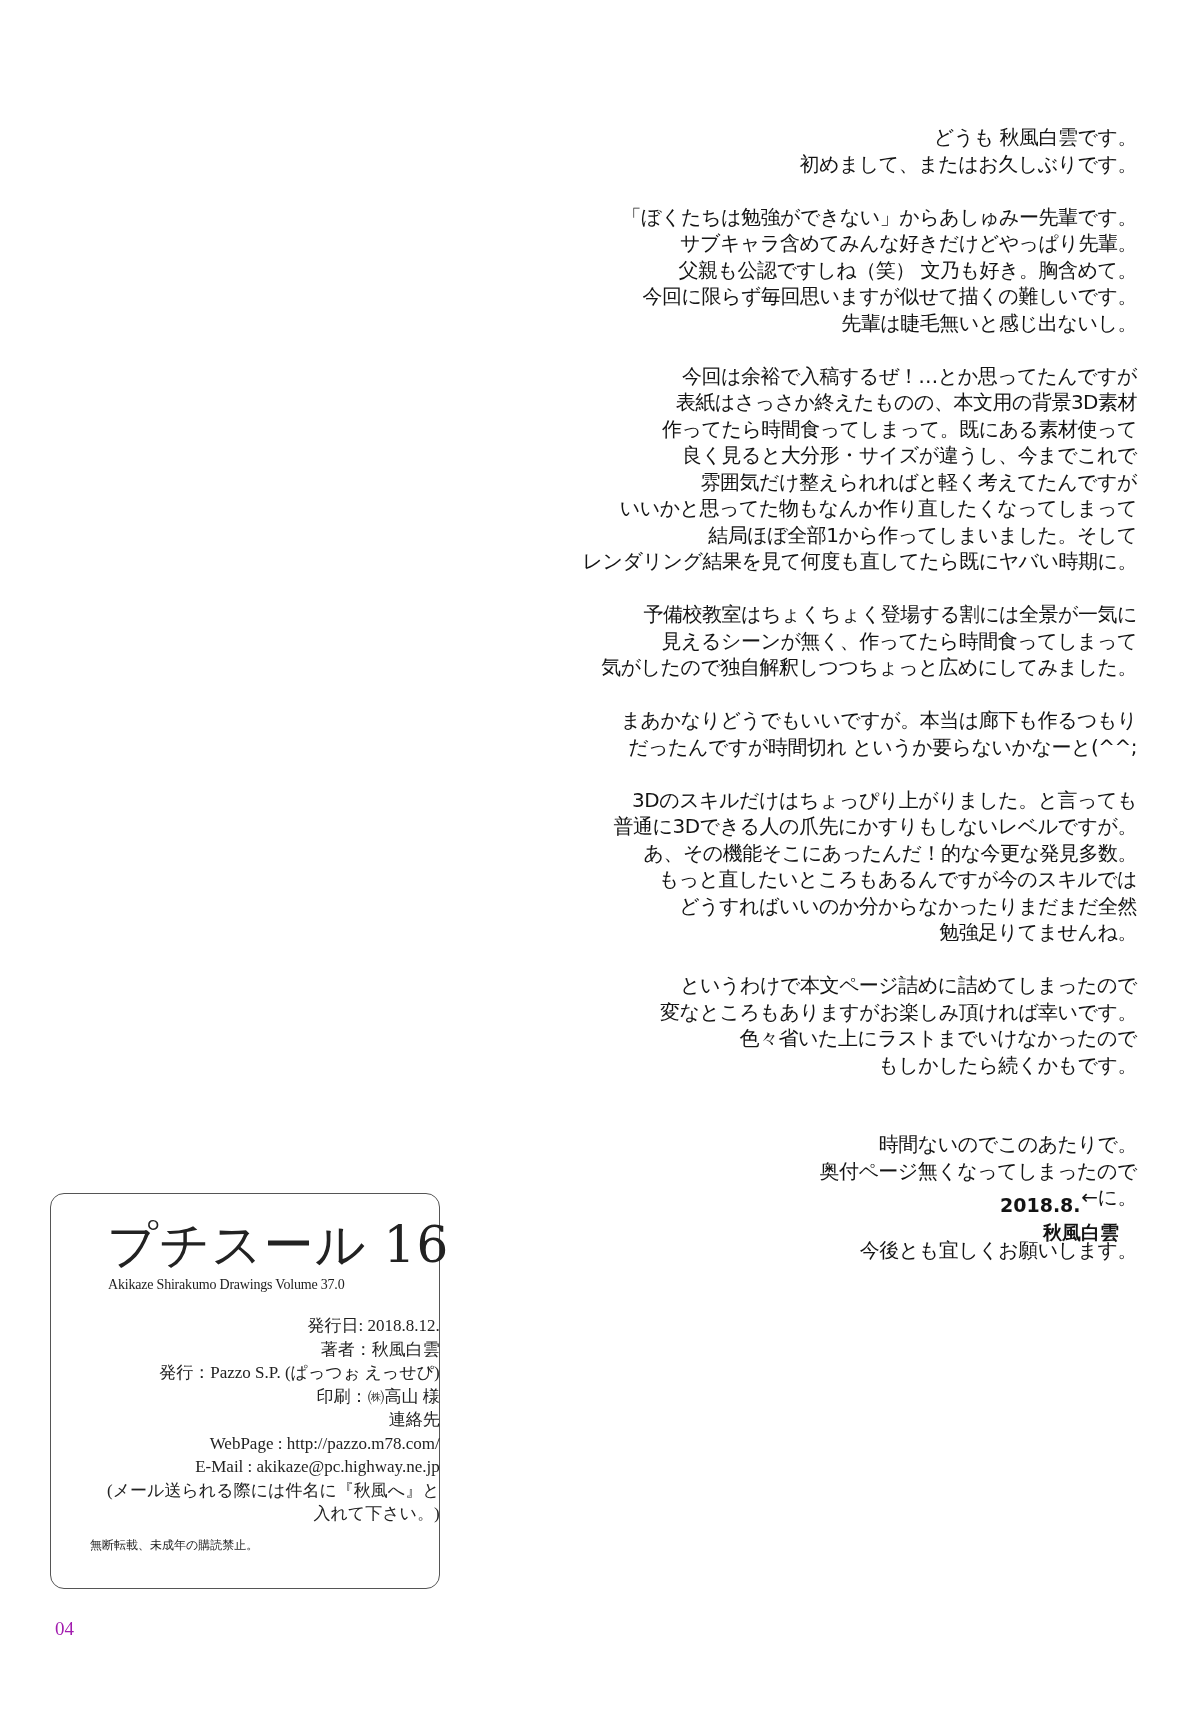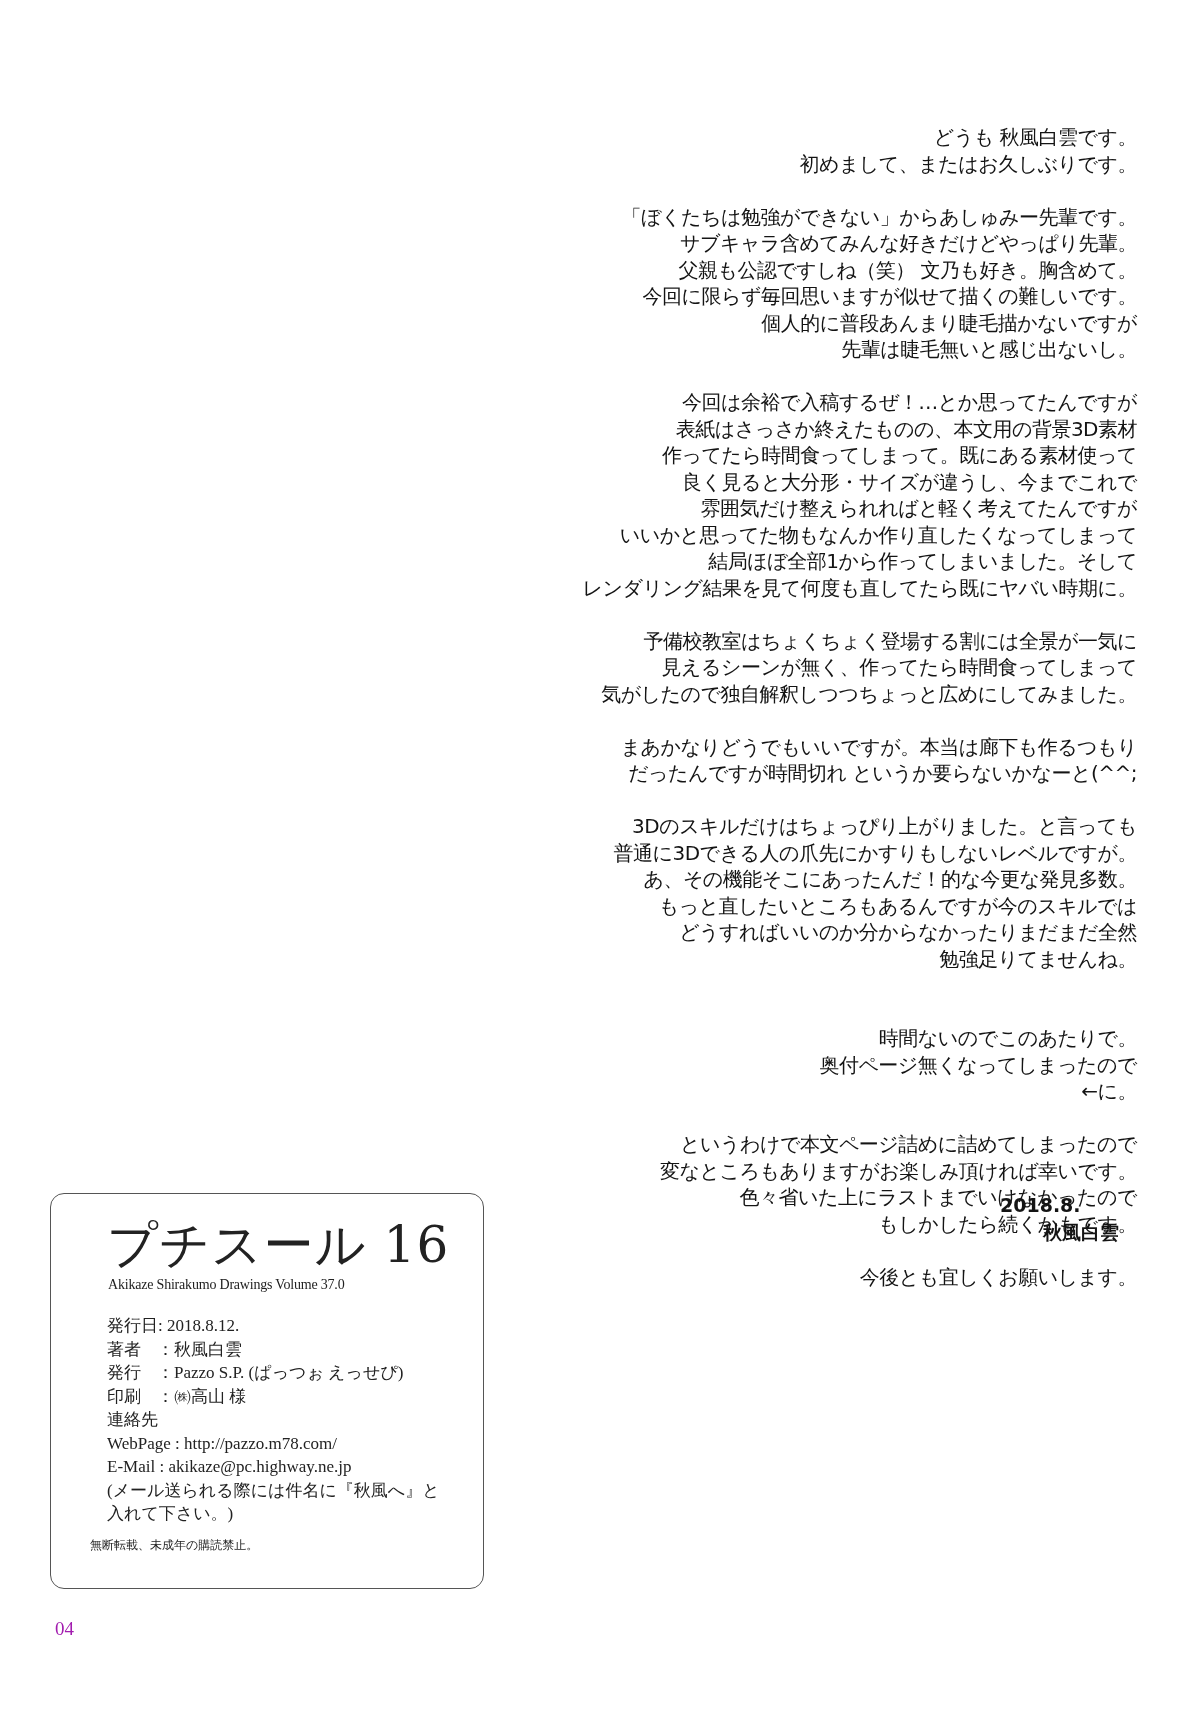--- a/index.html
+++ b/index.html
@@ -50,21 +50,21 @@
     padding-left: 10px;
   }
   .signature .name {
     display: block;
     padding-left: 53px;
   }
   .colophon {
     position: absolute;
     left: 50px;
     top: 1193px;
-    width: 434px;
+    width: 390px;
     height: 396px;
     border: 1.5px solid #555;
     border-radius: 14px;
     box-sizing: border-box;
     font-family: "DejaVu Serif", "Liberation Serif", serif;
     color: #222;
   }
   .colophon .title {
     position: absolute;
     left: 56px;
@@ -89,20 +89,21 @@
     position: absolute;
     left: 56px;
     top: 120px;
     font-family: "Liberation Serif", "DejaVu Serif", serif;
     font-size: 17px;
     line-height: 23.5px;
   }
   .colophon .row {
     display: block;
     white-space: nowrap;
+    text-align: right;
   }
   .colophon .row .label {
     display: inline-block;
     min-width: 50px;
   }
   .colophon .row .label.wide { min-width: 0; }
   .colophon .notice {
     position: absolute;
     left: 39px;
     top: 343px;
@@ -125,21 +126,20 @@
 <div class="afterword">
   <div class="para">
     <span class="line">どうも 秋風白雲です。</span>
     <span class="line">初めまして、またはお久しぶりです。</span>
   </div>
   <div class="para">
     <span class="line">「ぼくたちは勉強ができない」からあしゅみー先輩です。</span>
     <span class="line">サブキャラ含めてみんな好きだけどやっぱり先輩。</span>
     <span class="line">父親も公認ですしね（笑） 文乃も好き。胸含めて。</span>
     <span class="line">今回に限らず毎回思いますが似せて描くの難しいです。</span>
-    <span class="line">個人的に普段あんまり睫毛描かないですが</span>
     <span class="line">先輩は睫毛無いと感じ出ないし。</span>
   </div>
   <div class="para">
     <span class="line">今回は余裕で入稿するぜ！…とか思ってたんですが</span>
     <span class="line">表紙はさっさか終えたものの、本文用の背景3D素材</span>
     <span class="line">作ってたら時間食ってしまって。既にある素材使って</span>
     <span class="line">良く見ると大分形・サイズが違うし、今までこれで</span>
     <span class="line">雰囲気だけ整えられればと軽く考えてたんですが</span>
     <span class="line">いいかと思ってた物もなんか作り直したくなってしまって</span>
     <span class="line">結局ほぼ全部1から作ってしまいました。そして</span>
@@ -155,32 +155,32 @@
     <span class="line">だったんですが時間切れ というか要らないかなーと(^^;</span>
   </div>
   <div class="para">
     <span class="line">3Dのスキルだけはちょっぴり上がりました。と言っても</span>
     <span class="line">普通に3Dできる人の爪先にかすりもしないレベルですが。</span>
     <span class="line">あ、その機能そこにあったんだ！的な今更な発見多数。</span>
     <span class="line">もっと直したいところもあるんですが今のスキルでは</span>
     <span class="line">どうすればいいのか分からなかったりまだまだ全然</span>
     <span class="line">勉強足りてませんね。</span>
   </div>
+  <div class="para">
+    <span class="line">というわけで本文ページ詰めに詰めてしまったので</span>
+    <span class="line">変なところもありますがお楽しみ頂ければ幸いです。</span>
+    <span class="line">色々省いた上にラストまでいけなかったので</span>
+    <span class="line">もしかしたら続くかもです。</span>
+  </div>
   <div class="para" style="margin-top:53px;">
     <span class="line">時間ないのでこのあたりで。</span>
     <span class="line">奥付ページ無くなってしまったので</span>
     <span class="line">←に。</span>
   </div>
   <div class="para">
-    <span class="line">というわけで本文ページ詰めに詰めてしまったので</span>
-    <span class="line">変なところもありますがお楽しみ頂ければ幸いです。</span>
-    <span class="line">色々省いた上にラストまでいけなかったので</span>
-    <span class="line">もしかしたら続くかもです。</span>
-  </div>
-  <div class="para">
     <span class="line">今後とも宜しくお願いします。</span>
   </div>
 </div>
 
 <div class="signature">
   <span class="date">2018.8.</span>
   <span class="name">秋風白雲</span>
 </div>
 
 <div class="colophon">

